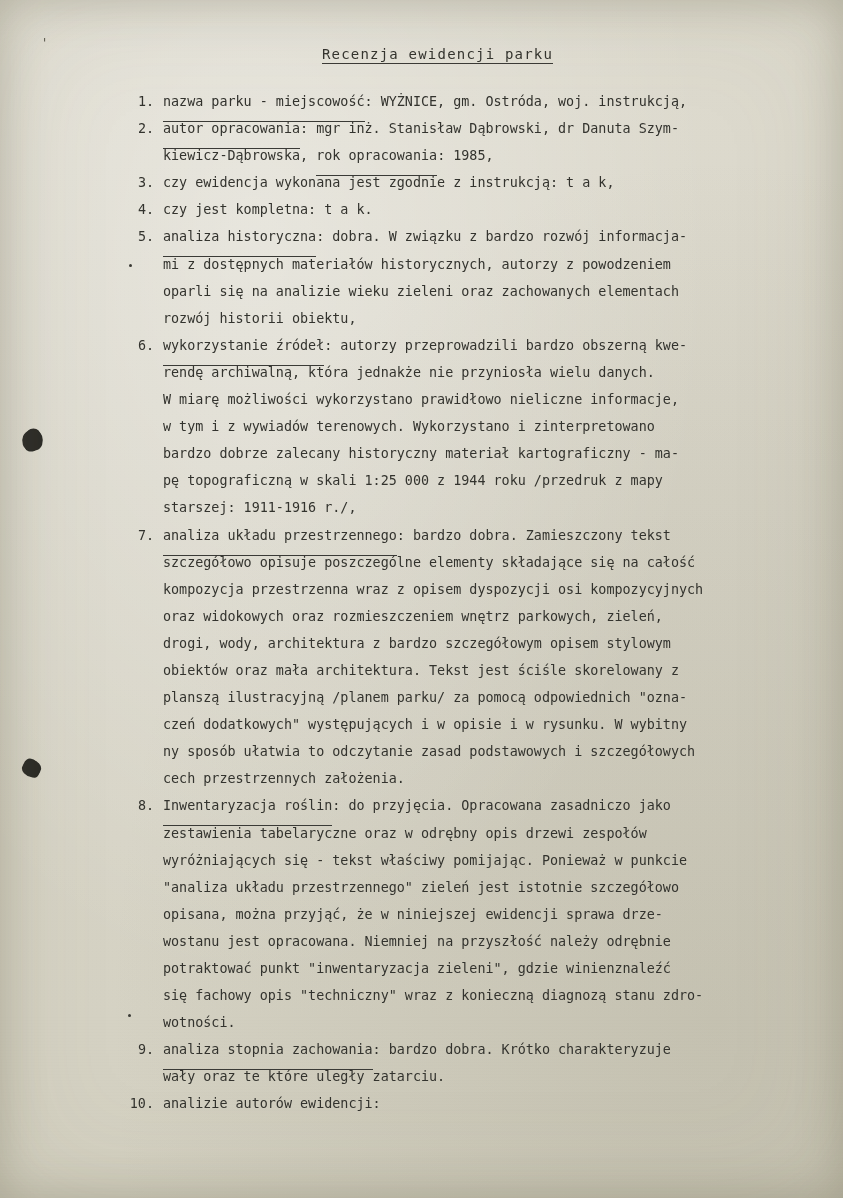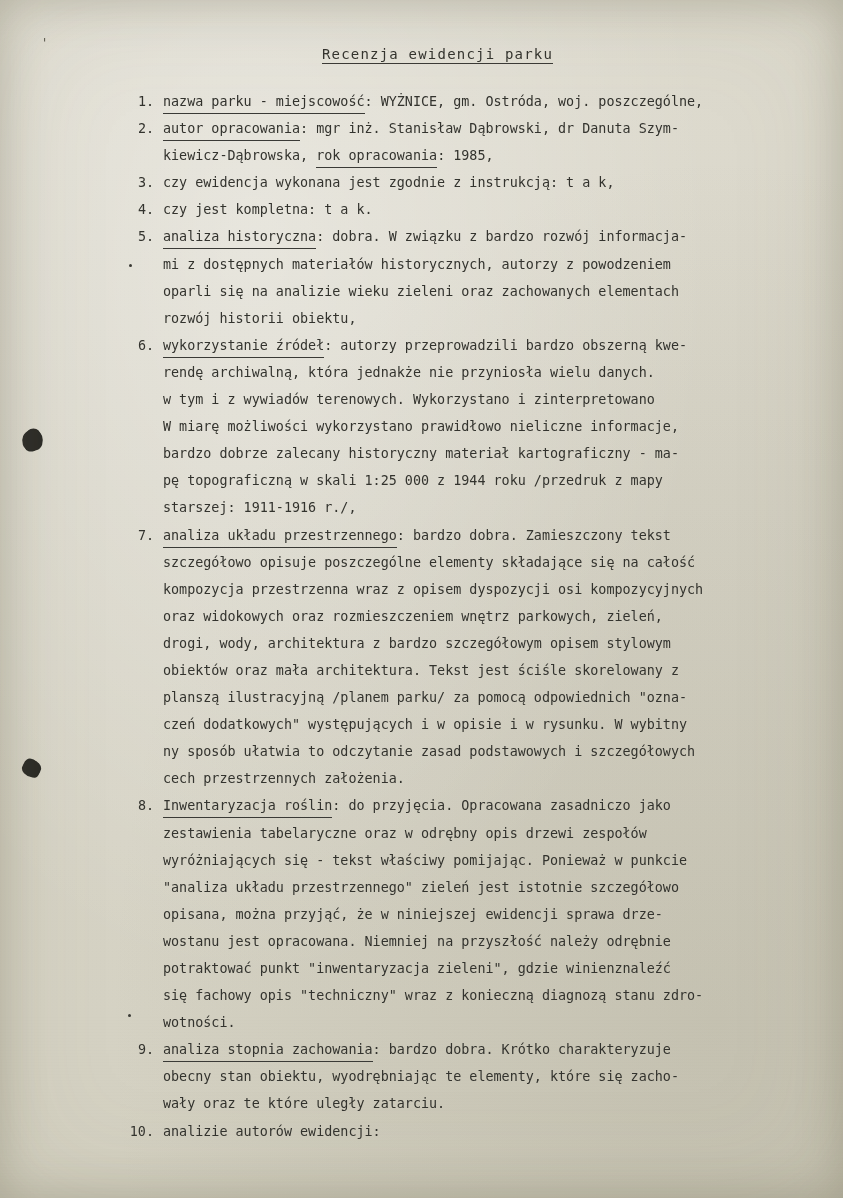--- a/index.html
+++ b/index.html
@@ -84,21 +84,21 @@
     width: 36px;
     text-align: right;
     padding-right: 9px;
     white-space: pre;
   }
   .txt {
     flex: 1 1 auto;
   }
   .u {
     border-bottom: 1px solid #3a3a36;
-    padding-bottom: 4px;
+    padding-bottom: 12px;
   }
 
   
   .blot {
     position: absolute;
     background: #1d1d1a;
     border-radius: 48% 52% 43% 57% / 55% 44% 56% 45%;
     opacity: .92;
   }
   .blot.b1 {
@@ -146,21 +146,21 @@
   <div class="apos">'</div>
 
   <div class="title">
     <span>Recenzja ewidencji parku</span>
   </div>
 
   <div class="body-text" id="body">
       <div class="item">
         <div class="num">1.</div>
         <div class="txt">
-          <div><span class="u">nazwa parku - miejscowość</span><span>: WYŻNICE, gm. Ostróda, woj. poszczególne,</span></div>
+          <div><span class="u">nazwa parku - miejscowość</span><span>: WYŻNICE, gm. Ostróda, woj. instrukcją,</span></div>
         </div>
       </div>
       <div class="item">
         <div class="num">2.</div>
         <div class="txt">
           <div><span class="u">autor opracowania</span><span>: mgr inż. Stanisław Dąbrowski, dr Danuta Szym-</span></div>
           <div><span>kiewicz-Dąbrowska, </span><span class="u">rok opracowania</span><span>: 1985,</span></div>
         </div>
       </div>
       <div class="item">
@@ -182,22 +182,22 @@
           <div><span>mi z dostępnych materiałów historycznych, autorzy z powodzeniem</span></div>
           <div><span>oparli się na analizie wieku zieleni oraz zachowanych elementach</span></div>
           <div><span>rozwój historii obiektu,</span></div>
         </div>
       </div>
       <div class="item">
         <div class="num">6.</div>
         <div class="txt">
           <div><span class="u">wykorzystanie źródeł</span><span>: autorzy przeprowadzili bardzo obszerną kwe-</span></div>
           <div><span>rendę archiwalną, która jednakże nie przyniosła wielu danych.</span></div>
+          <div><span>W miarę możliwości wykorzystano prawidłowo nieliczne informacje,</span></div>
           <div><span>w tym i z wywiadów terenowych. Wykorzystano i zinterpretowano</span></div>
-          <div><span>W miarę możliwości wykorzystano prawidłowo nieliczne informacje,</span></div>
           <div><span>bardzo dobrze  zalecany historyczny materiał kartograficzny - ma-</span></div>
           <div><span>pę topograficzną w skali 1:25 000 z 1944 roku /przedruk z mapy</span></div>
           <div><span>starszej: 1911-1916 r./,</span></div>
         </div>
       </div>
       <div class="item">
         <div class="num">7.</div>
         <div class="txt">
           <div><span class="u">analiza układu przestrzennego</span><span>: bardzo dobra. Zamieszczony tekst</span></div>
           <div><span>szczegółowo opisuje poszczególne elementy składające się na całość</span></div>
@@ -222,21 +222,20 @@
           <div><span>wostanu jest opracowana. Niemniej na przyszłość należy odrębnie</span></div>
           <div><span>potraktować punkt "inwentaryzacja zieleni", gdzie winienznaleźć</span></div>
           <div><span>się fachowy opis "techniczny" wraz z konieczną diagnozą stanu zdro-</span></div>
           <div><span>wotności.</span></div>
         </div>
       </div>
       <div class="item">
         <div class="num">9.</div>
         <div class="txt">
           <div><span class="u">analiza stopnia zachowania</span><span>: bardzo dobra. Krótko charakteryzuje</span></div>
-          <div><span>obecny stan obiektu, wyodrębniając te elementy, które się zacho-</span></div>
           <div><span>wały oraz te które uległy zatarciu.</span></div>
         </div>
       </div>
       <div class="item">
         <div class="num">10.</div>
         <div class="txt">
           <div><span>analizie autorów ewidencji:</span></div>
         </div>
       </div>
     </div>

